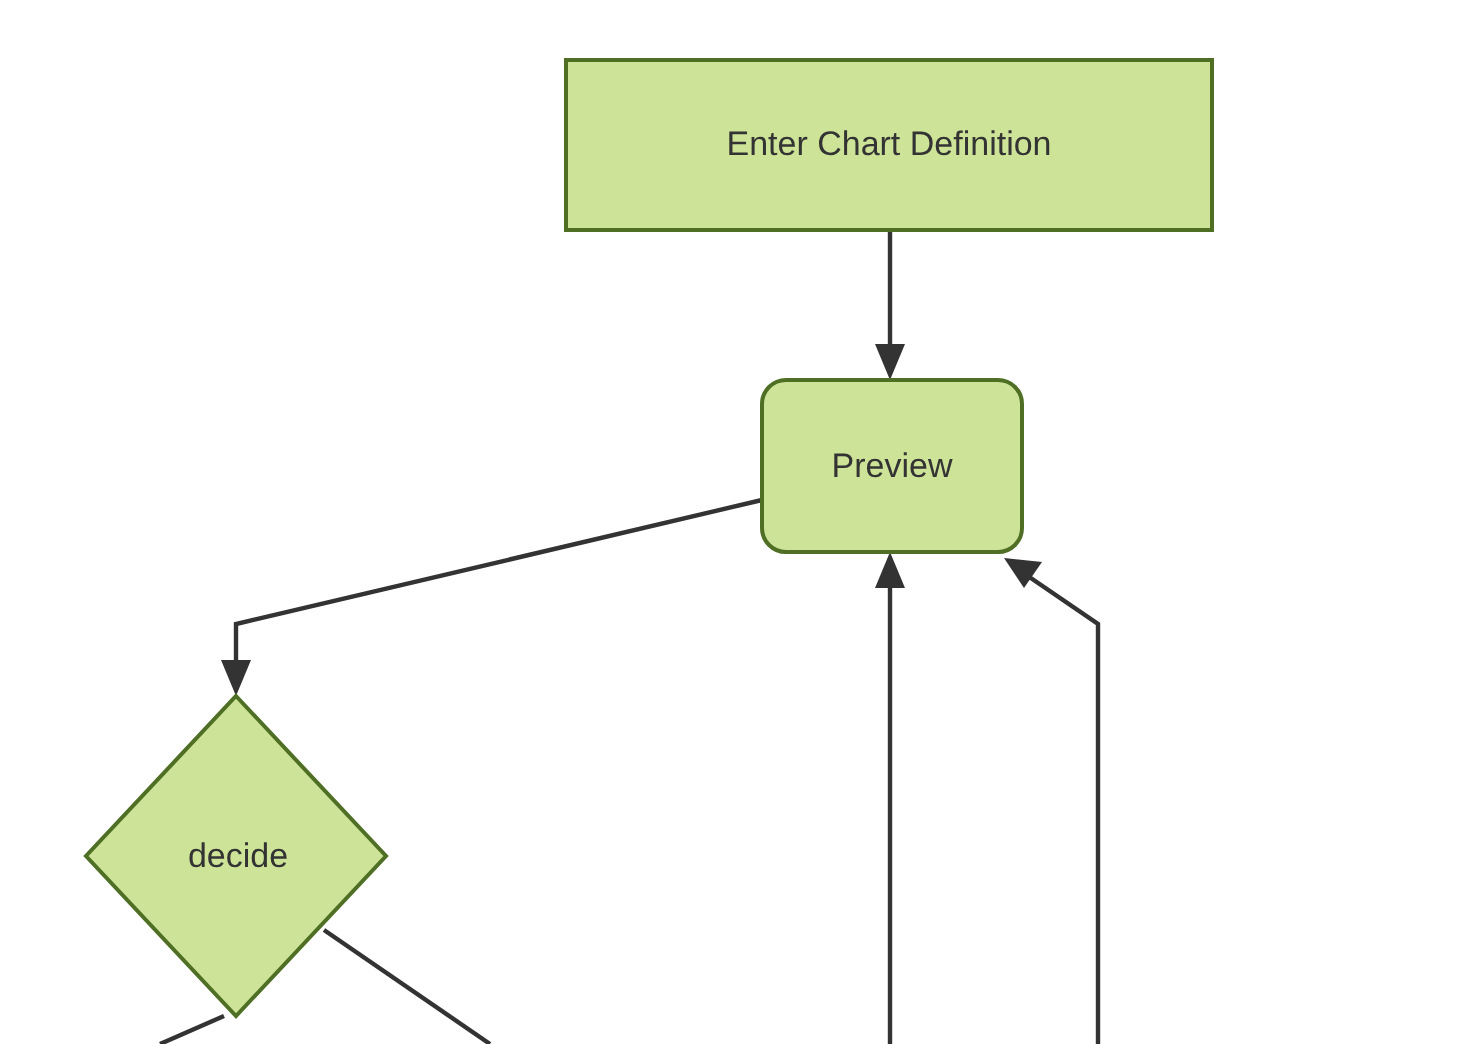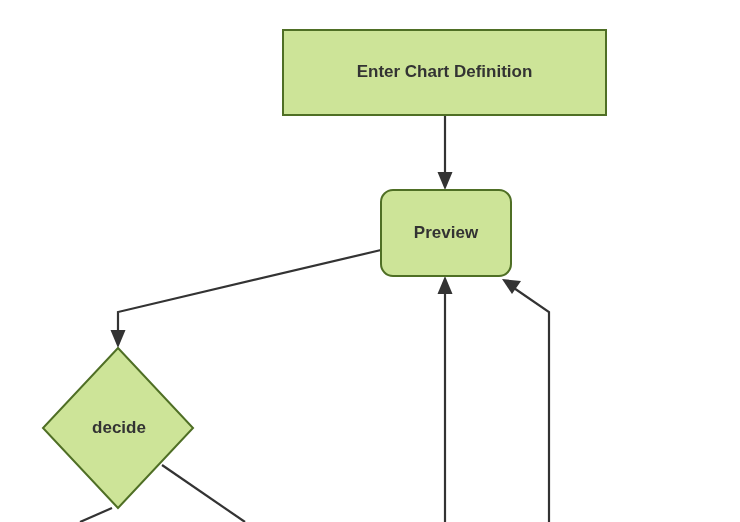--- a/index.html
+++ b/index.html
@@ -11,21 +11,20 @@
     width: 740px;
     height: 522px;
     overflow: hidden;
     font-family: "Liberation Sans", "DejaVu Sans", sans-serif;
   }
   #diagram-root {
     position: relative;
     width: 740px;
     height: 522px;
     background: #ffffff;
-    font-weight: bold;
   }
   svg.flow-canvas {
     display: block;
     width: 740px;
     height: 522px;
   }
   .node-shape {
     fill: #cde498;
     stroke: #4f6f25;
     stroke-width: 2;

